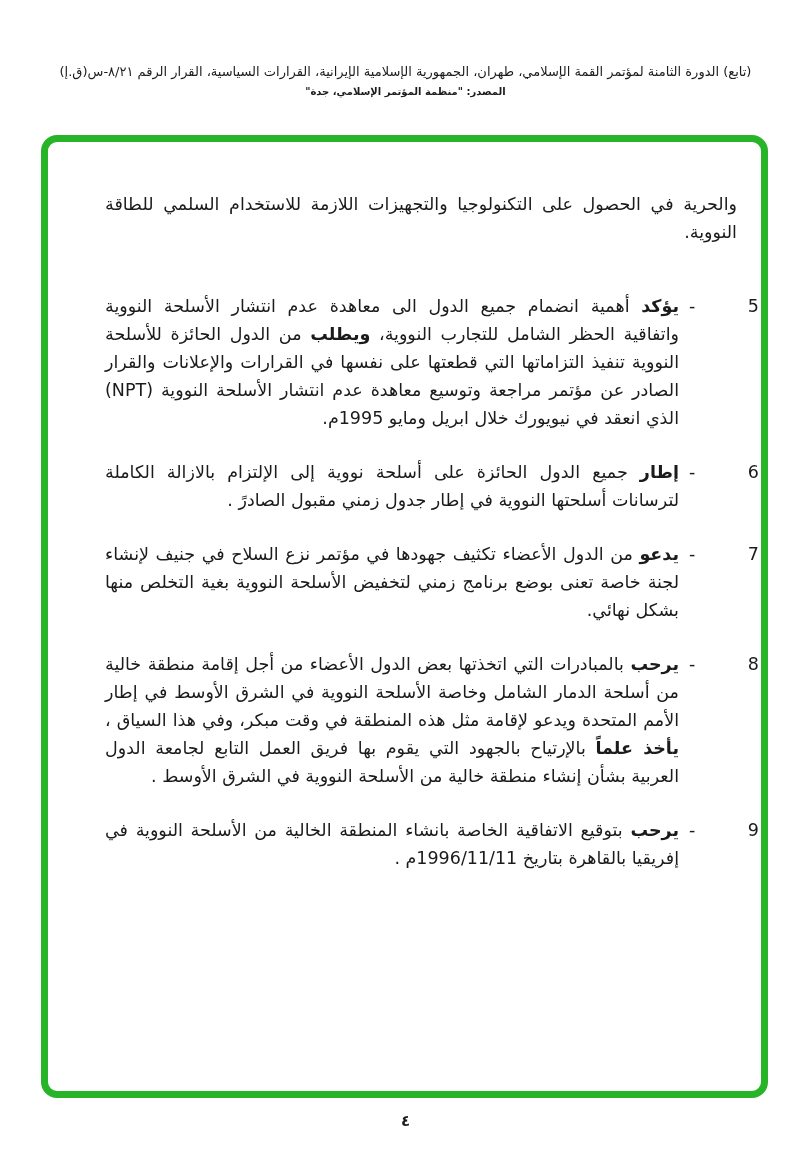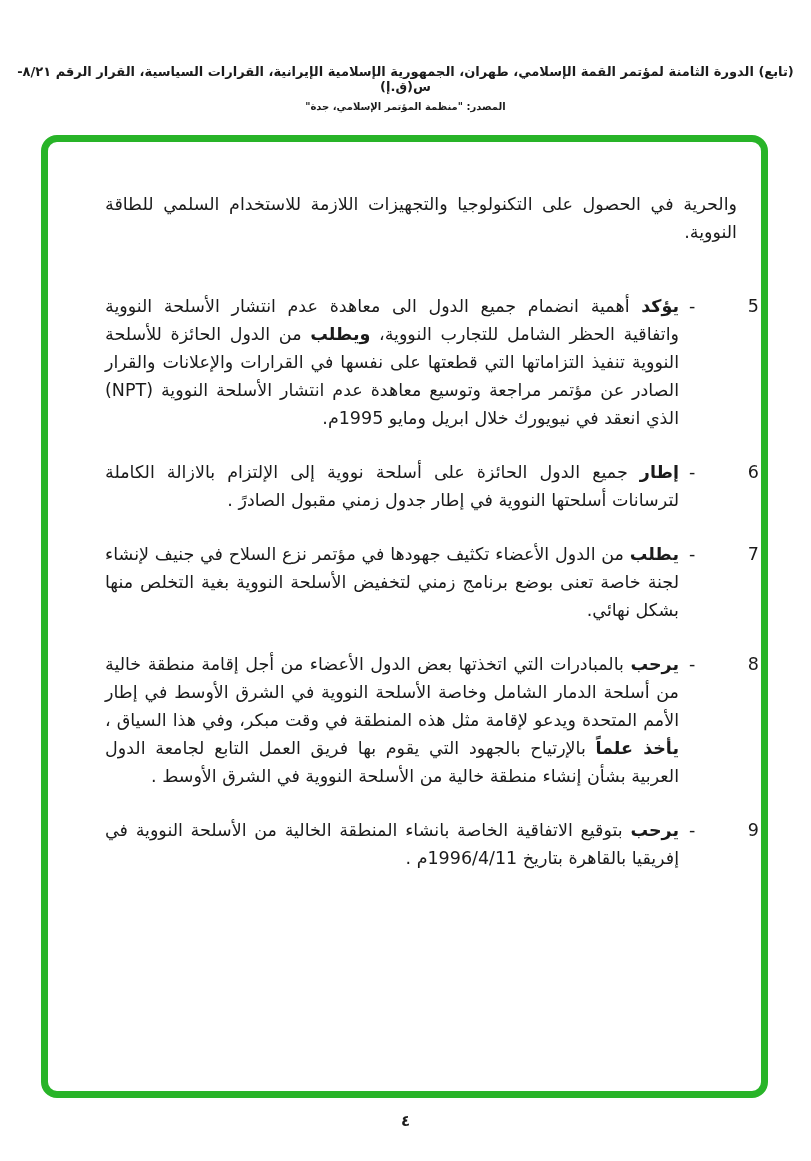--- a/index.html
+++ b/index.html
@@ -18,21 +18,21 @@
   .header {
     position: absolute;
     top: 64px;
     left: 0;
     right: 0;
     text-align: center;
     direction: rtl;
   }
   .header-line1 {
     font-size: 13px;
-    font-weight: bold;
+    font-weight: normal;
     letter-spacing: 0.2px;
   }
   .header-line2 {
     font-size: 10px;
     font-weight: bold;
     margin-top: 7px;
   }
   .frame {
     position: absolute;
     left: 41px;
@@ -112,34 +112,34 @@
       <span class="dash">-</span>
     </span>
     <span class="itext"><span class="bold">إطار</span><span> جميع الدول الحائزة على أسلحة نووية إلى الإلتزام بالازالة الكاملة لترسانات أسلحتها النووية في إطار جدول زمني مقبول الصادرً .</span></span>
   </div>
 
   <div class="item">
     <span class="marker">
       <span class="num">7</span>
       <span class="dash">-</span>
     </span>
-    <span class="itext"><span class="bold">يطلب</span><span> من الدول الأعضاء تكثيف جهودها في مؤتمر نزع السلاح في جنيف لإنشاء لجنة خاصة تعنى بوضع برنامج زمني لتخفيض الأسلحة النووية بغية التخلص منها بشكل نهائي.</span></span>
+    <span class="itext"><span class="bold">يدعو</span><span> من الدول الأعضاء تكثيف جهودها في مؤتمر نزع السلاح في جنيف لإنشاء لجنة خاصة تعنى بوضع برنامج زمني لتخفيض الأسلحة النووية بغية التخلص منها بشكل نهائي.</span></span>
   </div>
 
   <div class="item">
     <span class="marker">
       <span class="num">8</span>
       <span class="dash">-</span>
     </span>
     <span class="itext"><span class="bold">يرحب</span><span> بالمبادرات التي اتخذتها بعض الدول الأعضاء من أجل إقامة منطقة خالية من أسلحة الدمار الشامل وخاصة الأسلحة النووية في الشرق الأوسط في إطار الأمم المتحدة ويدعو لإقامة مثل هذه المنطقة في وقت مبكر، وفي هذا السياق ، </span><span class="bold">يأخذ علماً</span><span> بالإرتياح بالجهود التي يقوم بها فريق العمل التابع لجامعة الدول العربية بشأن إنشاء منطقة خالية من الأسلحة النووية في الشرق الأوسط .</span></span>
   </div>
 
   <div class="item">
     <span class="marker">
       <span class="num">9</span>
       <span class="dash">-</span>
     </span>
-    <span class="itext"><span class="bold">يرحب</span><span> بتوقيع الاتفاقية الخاصة بانشاء المنطقة الخالية من الأسلحة النووية في إفريقيا بالقاهرة بتاريخ 1996/4/11م .</span></span>
+    <span class="itext"><span class="bold">يرحب</span><span> بتوقيع الاتفاقية الخاصة بانشاء المنطقة الخالية من الأسلحة النووية في إفريقيا بالقاهرة بتاريخ 1996/11/11م .</span></span>
   </div>
 </div>
 </div>
 
 <div class="footer">٤</div>
 
 </body></html>

